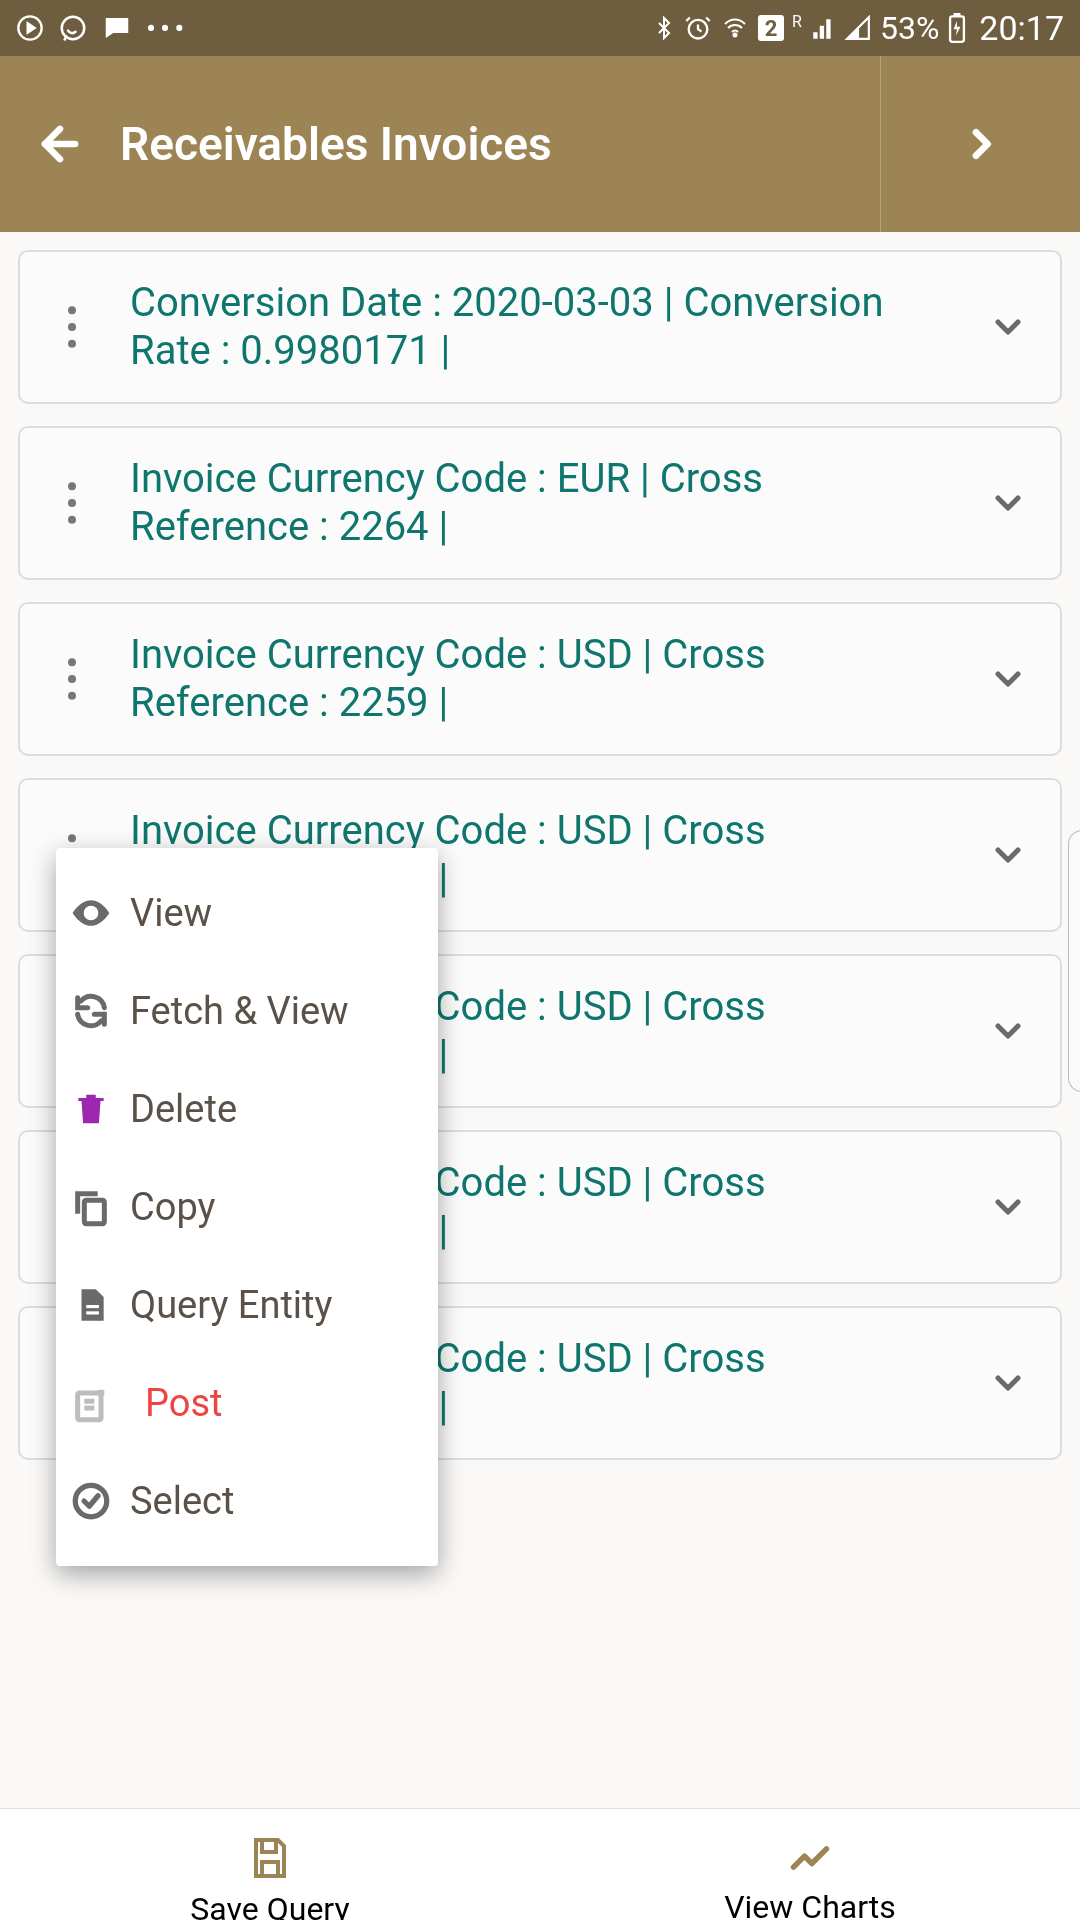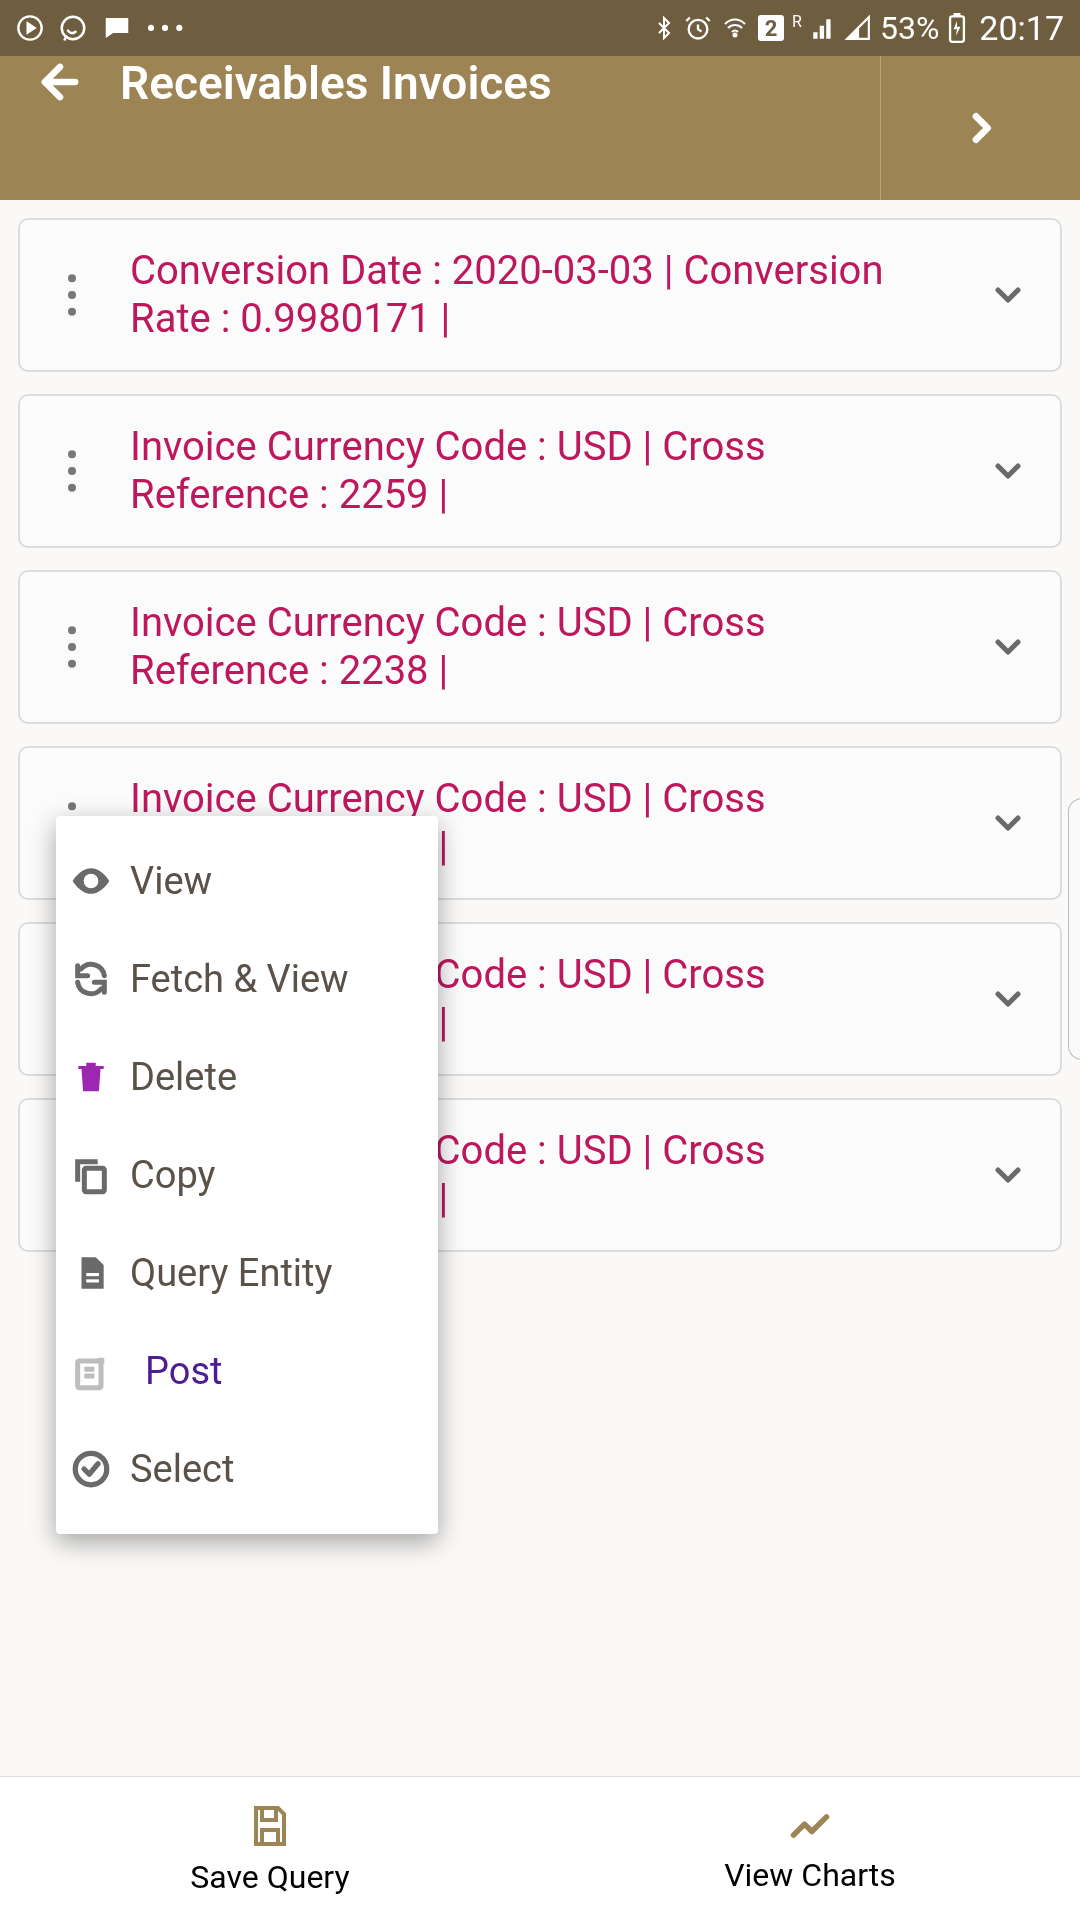--- a/index.html
+++ b/index.html
@@ -5,52 +5,52 @@
   * { margin: 0; padding: 0; box-sizing: border-box; }
   html, body { width: 1080px; height: 1920px; overflow: hidden; font-family: Roboto, Arial, sans-serif; background: #faf9f8; }
   .status-bar {
     height: 56px; background: #6e5e3f; color: #fff; display: flex; align-items: center;
     padding: 0 16px; font-size: 30px; justify-content: space-between;
   }
   .status-left, .status-right { display: flex; align-items: center; gap: 14px; }
   .status-right { gap: 8px; }
   .sb-glyph { display: inline-flex; align-items: center; justify-content: center; }
   .app-bar {
-    height: 144px; background: #9c8454; color: #fff; display: flex; align-items: flex-start;
+    height: 176px; background: #9c8454; color: #fff; display: flex; align-items: center;
   }
   .app-bar .back { width: 120px; display:flex; align-items:center; justify-content:center; }
   .app-bar .title { flex: 1; font-size: 46px; font-weight: 600; }
   .app-bar .next { width: 200px; display:flex; align-items:center; justify-content:center;
                    border-left: 1px solid rgba(255,255,255,0.25); height: 100%; }
   .content { position: relative; height: calc(1920px - 56px - 144px - 144px); padding: 18px; overflow: hidden; }
   .card {
     border: 2px solid #dcdcdc; border-radius: 10px; background: #fbfbfb;
     display: flex; align-items: center; padding: 18px 22px; margin-bottom: 22px;
     min-height: 154px;
   }
   .card .more { width: 60px; display:flex; align-items:center; justify-content:center; }
-  .card .text { flex: 1; padding: 0 28px; font-size: 40px; color: #be185d; line-height: 1.2; }
+  .card .text { flex: 1; padding: 0 28px; font-size: 40px; color: #0f766e; line-height: 1.2; }
   .card .expand { width: 60px; display:flex; align-items:center; justify-content:center; }
   .bottom-bar {
     height: 144px; background: #fff; border-top: 1px solid #ddd;
     display: flex; align-items: center;
   }
   .bottom-bar .btn { flex: 1; display:flex; flex-direction:column; align-items:center;
                      justify-content:center; gap: 8px; color: #000000; font-size: 32px; }
   .bottom-bar .btn svg { stroke: #9c8454; fill: none; }
   .popup {
     position: absolute; left: 56px; top: 616px; width: 382px; background: #fff;
     box-shadow: 0 8px 26px rgba(0,0,0,0.35); border-radius: 4px;
     padding: 16px 0;
   }
   .popup .item {
     display: flex; align-items: center; gap: 16px; padding: 26px 12px;
     font-size: 38px; color: #5a5149;
   }
-  .popup .item.disabled { color: #4c1d95; gap: 31px; }
+  .popup .item.disabled { color: #ef4444; gap: 31px; }
   .popup .icon { width: 46px; height: 46px; display:flex; align-items:center; justify-content:center; }
   .side-tab {
     position: absolute; right: -2px; top: 598px; width: 14px; height: 262px;
     background: #fafafa; border: 1px solid #bbb; border-right: none;
     border-top-left-radius: 16px; border-bottom-left-radius: 16px;
   }
 </style>
 </head>
 <body>
 
@@ -144,20 +144,35 @@
         </svg>
     </div>
     <div class="text">Conversion Date : 2020-03-03 | Conversion Rate : 0.9980171 |</div>
     <div class="expand">
       <svg width="40" height="40" viewBox="0 0 24 24" fill="none" stroke="#6a6a6a" stroke-width="3" stroke-linecap="round" stroke-linejoin="round">
           <polyline points="6 9 12 15 18 9"></polyline>
         </svg>
     </div>
   </div>
 
+  <div class="card">
+    <div class="more">
+      <svg width="10" height="44" viewBox="0 0 6 26">
+          <circle cx="3" cy="3" r="2.4" fill="#777"></circle>
+          <circle cx="3" cy="13" r="2.4" fill="#777"></circle>
+          <circle cx="3" cy="23" r="2.4" fill="#777"></circle>
+        </svg>
+    </div>
+    <div class="text">Invoice Currency Code : EUR | Cross Reference : 2264 |</div>
+    <div class="expand">
+      <svg width="40" height="40" viewBox="0 0 24 24" fill="none" stroke="#6a6a6a" stroke-width="3" stroke-linecap="round" stroke-linejoin="round">
+          <polyline points="6 9 12 15 18 9"></polyline>
+        </svg>
+    </div>
+  </div>
 
   <div class="card">
     <div class="more">
       <svg width="10" height="44" viewBox="0 0 6 26">
           <circle cx="3" cy="3" r="2.4" fill="#777"></circle>
           <circle cx="3" cy="13" r="2.4" fill="#777"></circle>
           <circle cx="3" cy="23" r="2.4" fill="#777"></circle>
         </svg>
     </div>
     <div class="text">Invoice Currency Code : USD | Cross Reference : 2259 |</div>

